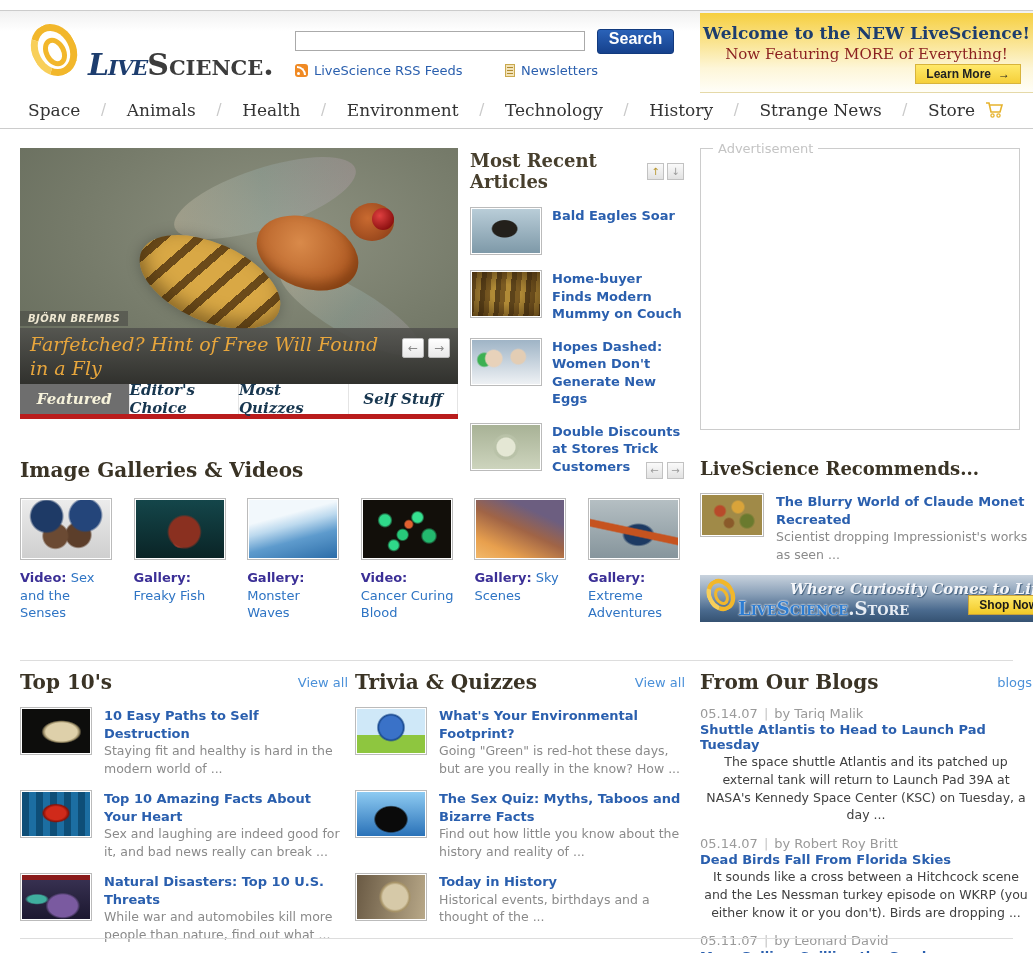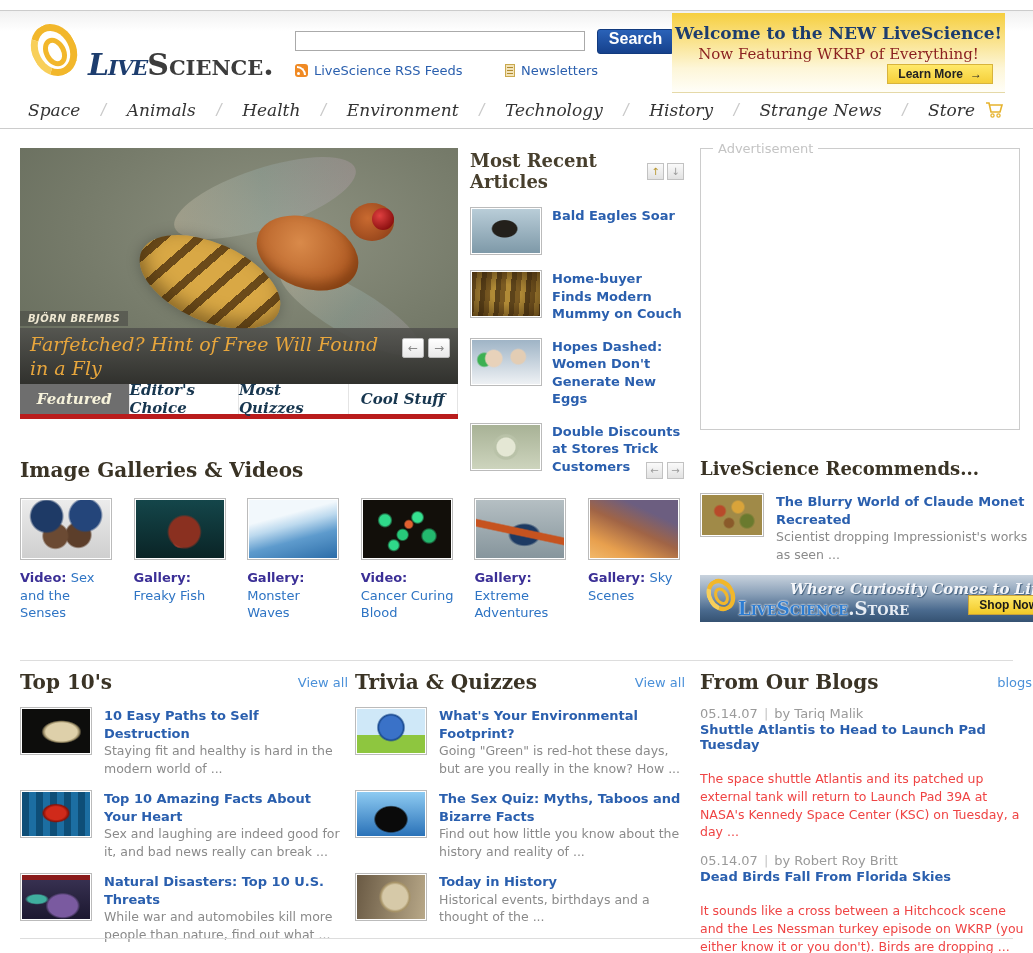--- a/index.html
+++ b/index.html
@@ -33,34 +33,34 @@
   .hdr-link.rss { width:210px; }
   .rss-ic { width:13px; height:13px; border-radius:3px; background:#f08a24; position:relative; }
   .rss-ic::after { content:""; position:absolute; left:2px; bottom:2px; width:3px; height:3px;
                    background:#fff; border-radius:50%; }
   .rss-ic::before { content:""; position:absolute; left:2px; bottom:2px; width:7px; height:7px;
                     border:2px solid #fff; border-left:none; border-bottom:none; border-radius:0 100% 0 0; }
   .news-ic { width:10px; height:13px; background:#f3e3b8; border:1px solid #c9a94f; position:relative; }
   .news-ic::before { content:""; position:absolute; left:1px; top:2px; width:6px; height:1px;
                      background:#b08a2e; box-shadow:0 3px 0 #b08a2e, 0 6px 0 #b08a2e; }
 
-  .welcome { position:absolute; left:672px; top:2px; width:333px; height:80px;
+  .welcome { position:absolute; left:700px; top:2px; width:333px; height:80px;
              background:linear-gradient(#f6cf3f,#fdf6d8 70%,#fffef8); border-bottom:1px solid #e5d9a8;
              text-align:center; padding-top:10px; }
   .welcome-title { font-family:"DejaVu Serif","Liberation Serif",serif; font-weight:bold;
                    font-size:17px; color:#1d3d6e; }
   .welcome-sub { font-family:"DejaVu Serif","Liberation Serif",serif; font-size:15px; color:#8a1f1f; margin-top:2px; }
   .learn-more { position:absolute; right:12px; bottom:8px; background:linear-gradient(#ffe96a,#f5cf3a);
                 border:1px solid #d8b43c; font-size:12px; font-weight:bold; color:#222;
                 padding:2px 10px; cursor:pointer; display:flex; gap:7px; align-items:center; }
   .arrow-glyph { font-weight:bold; }
 
   
   .nav { position:absolute; left:0; top:92px; width:1033px; height:37px; border-bottom:1px solid #ccc;
-         display:flex; align-items:center; padding:0 28px;font-style:italic; }
+         display:flex; align-items:center; padding:0 28px; }
   .nav-item { font-family:"DejaVu Serif","Liberation Serif",serif; font-size:17px; color:#333;
               cursor:pointer; white-space:nowrap; }
   .nav-sep { color:#c9c9c9; font-size:15px; margin:0 0; flex:1; text-align:center; }
   .cart-ic { margin-left:10px; cursor:pointer; }
 
   
   .featured { position:absolute; left:20px; top:148px; width:438px;font-style:italic; }
   .feat-img { position:relative; width:438px; height:236px; overflow:hidden;
               background:radial-gradient(ellipse at 60% 35%, #8d9180 0%, #767b6a 55%, #646a5a 100%); }
   .fly-abdomen { position:absolute; left:115px; top:95px; width:150px; height:78px; border-radius:50%;
@@ -209,21 +209,21 @@
   .story-thumb { width:72px; height:48px; }
   .story-text { font-size:13px; }
   .col-top10 { left:20px; width:328px; }
   .col-trivia { left:355px; width:330px; }
   .col-blogs { left:700px; width:332px; }
 
   .blog-entry { margin-top:12px; cursor:pointer; }
   .blog-meta { color:#9a9a9a; font-size:13px; }
   .blog-meta .sep::before { content:"|"; color:#c4c4c4; margin:0 6px; }
   .blog-title { color:#2a5fae; font-weight:bold; font-size:13px; margin-top:1px; }
-  .blog-excerpt { color:#ef4444; font-size:12.5px; line-height:1.42; margin-top:18px; }
+  .blog-excerpt { color:#404040; font-size:12.5px; line-height:1.42; margin-top:1px;text-align:center; }
 
   .ico-arrow::before { content:"\2192"; }
   .up-g::before { content:"\2191"; }
   .dn-g::before { content:"\2193"; }
   .lf-g::before { content:"\2190"; }
   .rt-g::before { content:"\2192"; }
 </style>
 </head>
 <body>
 
@@ -254,21 +254,21 @@
         <span>LiveScience RSS Feeds</span>
       </div>
       <div class="hdr-link">
         <span class="news-ic"></span>
         <span>Newsletters</span>
       </div>
     </div>
 
     <div class="welcome">
       <div class="welcome-title">Welcome to the NEW LiveScience!</div>
-      <div class="welcome-sub">Now Featuring WKRP of Everything!</div>
+      <div class="welcome-sub">Now Featuring MORE of Everything!</div>
       <button class="learn-more">
         <span>Learn More</span>
         <span class="arrow-glyph ico-arrow"></span>
       </button>
     </div>
   </div>
 
   <div class="nav">
     <span class="nav-item">Space</span>
     <span class="nav-sep">/</span>
@@ -306,21 +306,21 @@
         <div class="feat-arrows">
           <div class="sq-btn lf-g"></div>
           <div class="sq-btn rt-g"></div>
         </div>
       </div>
     </div>
     <div class="feat-tabs">
       <div class="feat-tab active">Featured</div>
       <div class="feat-tab">Editor's Choice</div>
       <div class="feat-tab">Most Quizzes</div>
-      <div class="feat-tab">Cool Stuff</div>
+      <div class="feat-tab">Self Stuff</div>
     </div>
   </div>
 
   <div class="recent">
     <div class="sec-head">
       <div class="sec-title">Most Recent Articles</div>
       <div class="updown">
         <div class="mini-btn up up-g"></div>
         <div class="mini-btn dn-g"></div>
       </div>
@@ -387,31 +387,31 @@
       </div>
       <div class="gal-item">
         <div class="thumb gal-thumb">
             <div class="t-cancer"></div>
           </div>
         <div class="gal-cap"><span class="gal-prefix">Video:</span>
           <span>Cancer Curing Blood</span></div>
       </div>
       <div class="gal-item">
         <div class="thumb gal-thumb">
+            <div class="t-sky"></div>
+          </div>
+        <div class="gal-cap"><span class="gal-prefix">Gallery:</span>
+          <span>Sky Scenes</span></div>
+      </div>
+      <div class="gal-item">
+        <div class="thumb gal-thumb">
             <div class="t-plane"></div>
           </div>
         <div class="gal-cap"><span class="gal-prefix">Gallery:</span>
           <span>Extreme Adventures</span></div>
-      </div>
-      <div class="gal-item">
-        <div class="thumb gal-thumb">
-            <div class="t-sky"></div>
-          </div>
-        <div class="gal-cap"><span class="gal-prefix">Gallery:</span>
-          <span>Sky Scenes</span></div>
       </div>
     </div>
   </div>
 
   <div class="recommends">
     <div class="sec-title">LiveScience Recommends...</div>
     <div class="rec-item">
       <div class="thumb rec-thumb">
           <div class="t-monet"></div>
         </div>

